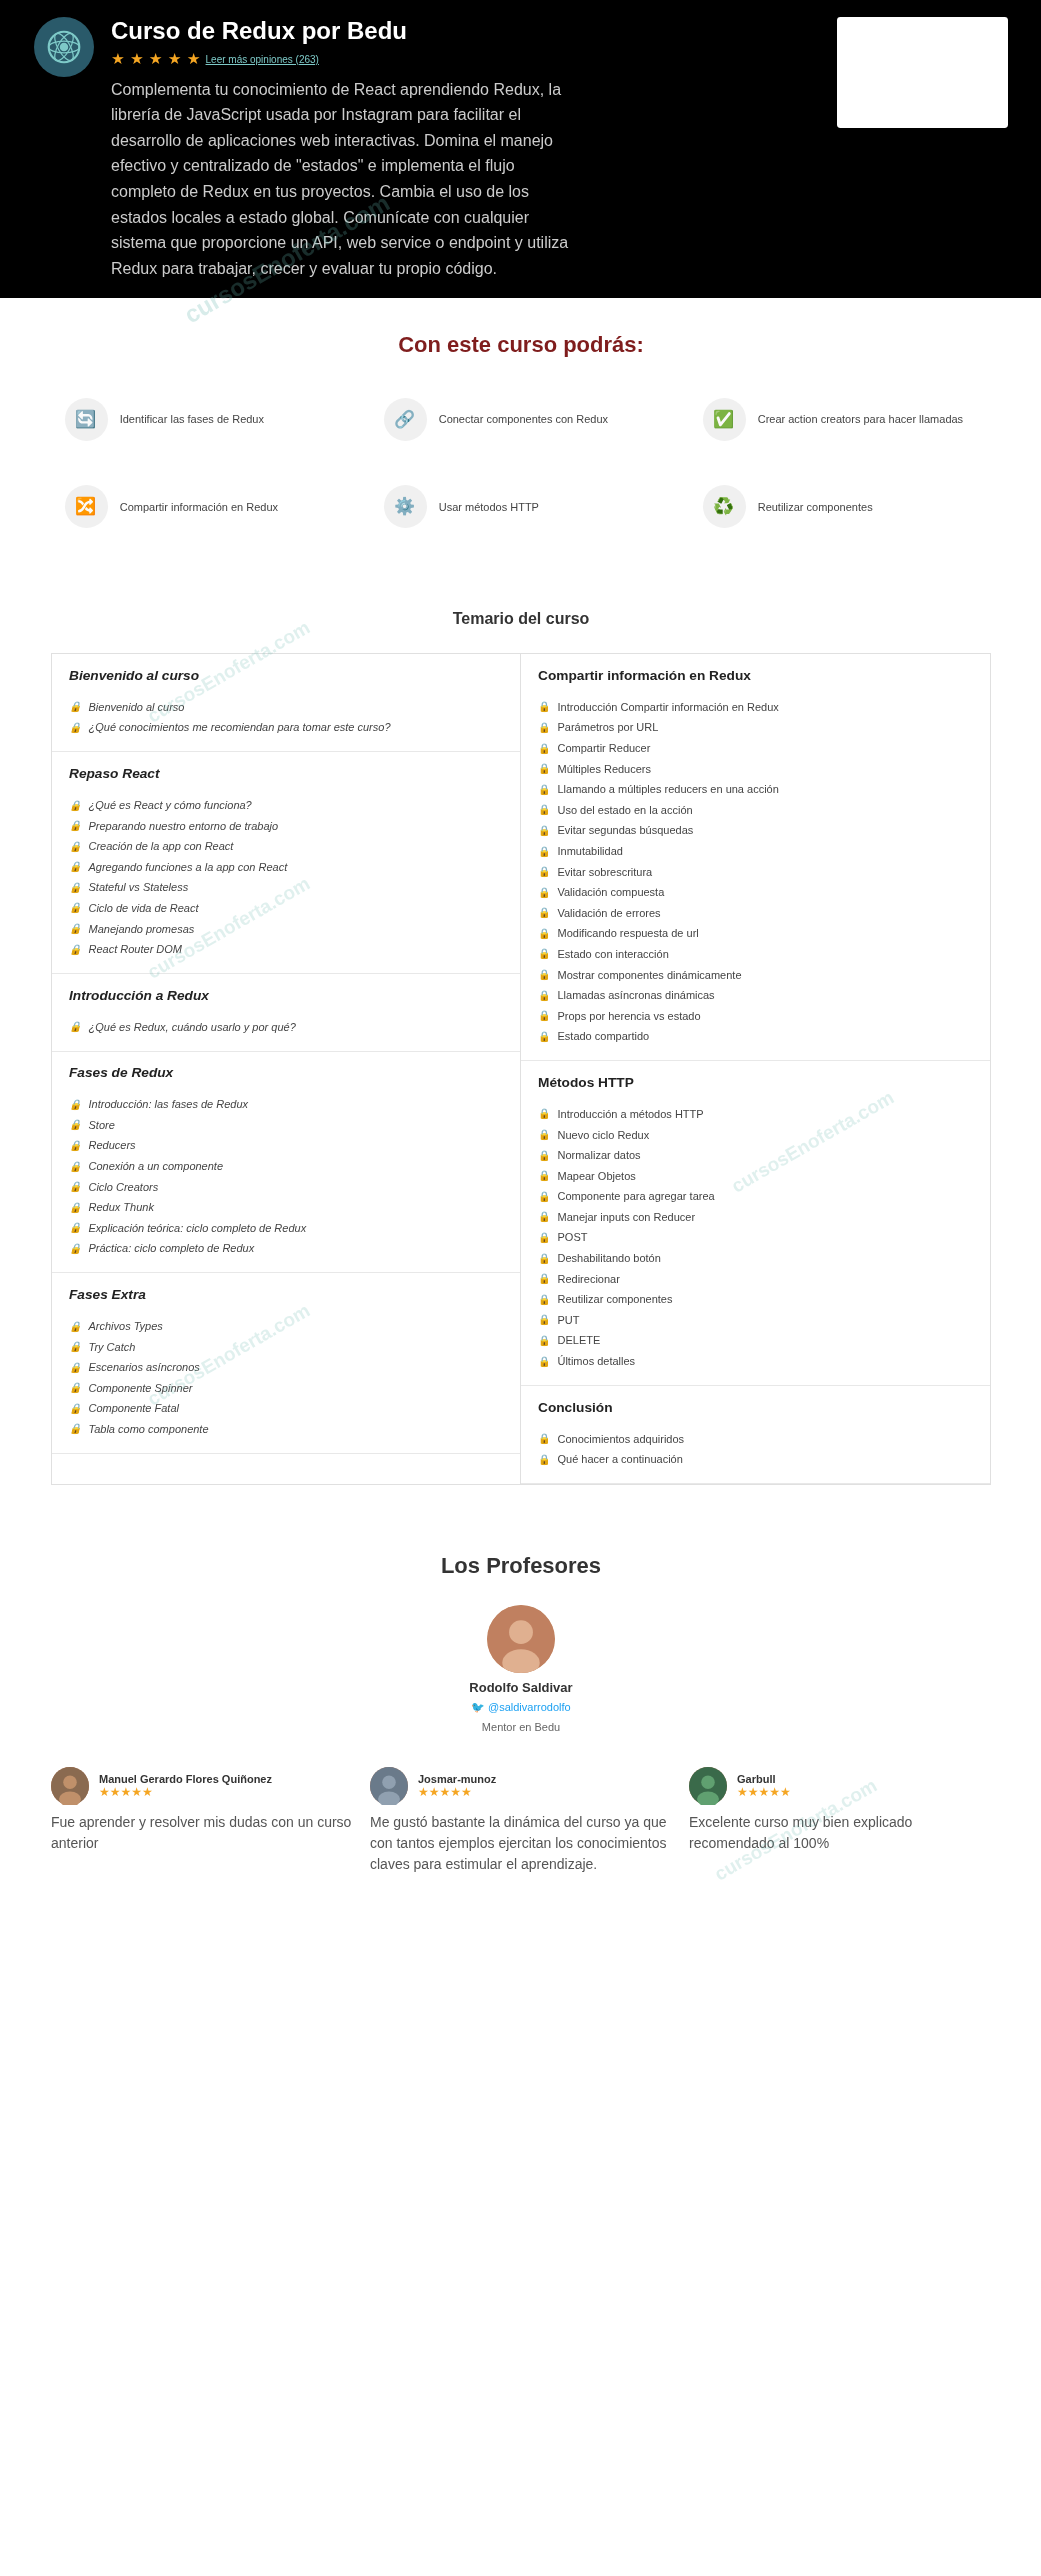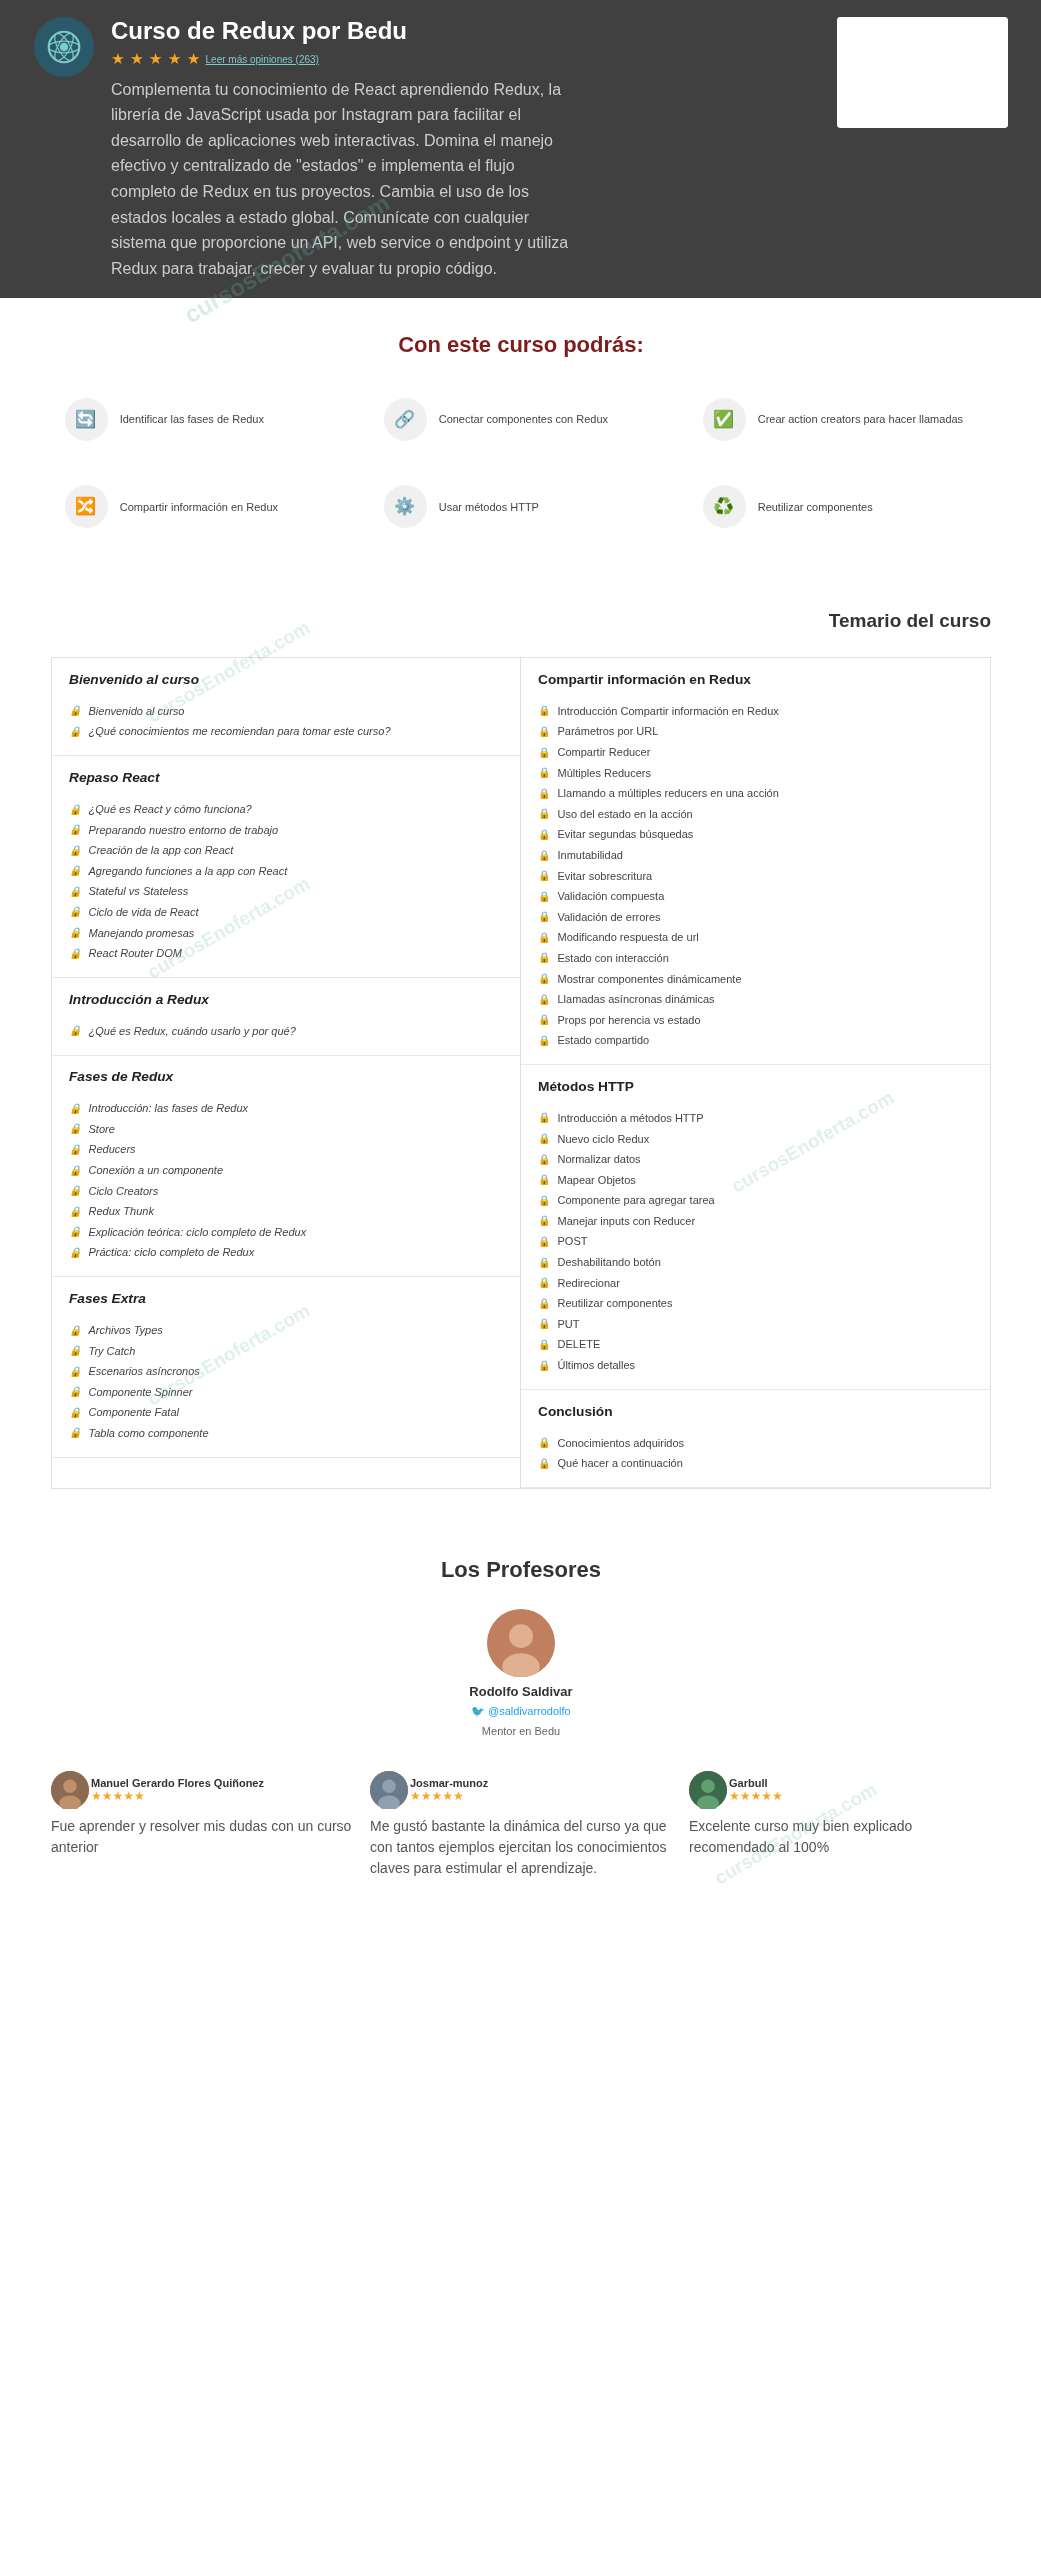--- a/index.html
+++ b/index.html
@@ -1,19 +1,19 @@
 <!DOCTYPE html>
 <html style="font-size:13.7px"><head>
   <meta charset="utf-8">
   <style>
     * { box-sizing: border-box; margin: 0; padding: 0; }
     body { font-family: Arial, sans-serif; background: #fff; color: #333; font-size: 12px; width: 1042px; }
 
     
-    .header { background: #404040; padding: 17px 34px; display: flex; align-items: flex-start; gap: 17px; position: relative; }
+    .header { background: #000000; padding: 17px 34px; display: flex; align-items: flex-start; gap: 17px; position: relative; }
     .header-logo { width: 60px; height: 60px; background: #2a5a6a; border-radius: 50%; display: flex; align-items: center; justify-content: center; flex-shrink: 0; }
     .header-logo svg { width: 34px; height: 34px; }
     .header-info { flex: 1; }
     .header-title { color: #fff; font-size: 24px; font-weight: bold; margin-bottom: 5.1px; }
     .header-stars { display: flex; align-items: center; gap: 5.1px; margin-bottom: 8.5px; }
     .star { color: #f5a623; font-size: 15.4px; }
     .reviews-link { color: #7ecac8; font-size: 10px; text-decoration: underline; cursor: pointer; }
     .header-desc { color: #ccc; font-size: 16px; line-height: 1.6; max-width: 469px; }
     .header-image { width: 171px; height: 111px; background: #fff; border-radius: 3.4px; flex-shrink: 0; }
     .watermark { position: absolute; color: rgba(100,180,170,0.25); font-size: 24px; font-weight: bold; transform: rotate(-30deg); pointer-events: none; }
@@ -22,21 +22,21 @@
     
     .section-features { padding: 34px 51px; text-align: center; }
     .section-title { font-size: 22px; font-weight: bold; color: #7f1d1d; margin-bottom: 25.6px; }
     .features-grid { display: grid; grid-template-columns: repeat(3, 1fr); gap: 17px; text-align: left; }
     .feature-item { display: flex; align-items: center; gap: 12px; padding: 13.7px; }
     .feature-icon { width: 43px; height: 43px; background: #f0f0f0; border-radius: 50%; display: flex; align-items: center; justify-content: center; flex-shrink: 0; font-size: 17px; }
     .feature-text { font-size: 11px; color: #444; }
 
     
     .temario-section { padding: 34px 51px; position: relative; }
-    .temario-title { font-size: 19px; font-weight: bold; text-align: right; margin-bottom: 25.6px; }
+    .temario-title { font-size: 16px; font-weight: bold; text-align: center; margin-bottom: 25.6px; }
     .temario-watermark { position: absolute; color: rgba(100,180,170,0.2); font-size: 19px; font-weight: bold; transform: rotate(-30deg); pointer-events: none; }
     .temario-watermark-1 { top: 85px; left: 137px; }
     .temario-watermark-2 { top: 341px; left: 137px; }
     .temario-watermark-3 { top: 555px; right: 137px; }
     .temario-watermark-4 { top: 768px; left: 137px; }
 
     .temario-grid { display: grid; grid-template-columns: 1fr 1fr; gap: 0; border: 0.9px solid #e0e0e0; }
     .temario-col { }
     .temario-group { padding: 13.7px 17px; border-bottom: 0.9px solid #e8e8e8; }
     .temario-group-title { font-size: 13.7px; font-weight: bold; color: #222; margin-bottom: 8.5px; padding-bottom: 5.1px; }
@@ -48,21 +48,21 @@
     .profesores-section { padding: 34px 51px; text-align: center; position: relative; }
     .prof-title { font-size: 22px; font-weight: bold; margin-bottom: 25.6px; }
     .main-prof { display: flex; flex-direction: column; align-items: center; gap: 6.8px; margin-bottom: 34px; }
     .main-prof-avatar { width: 68px; height: 68px; border-radius: 50%; background: #d0a080; display: flex; align-items: center; justify-content: center; font-size: 27px; overflow: hidden; }
     .main-prof-name { font-size: 13px; font-weight: bold; }
     .main-prof-twitter { color: #1da1f2; font-size: 11px; }
     .main-prof-role { font-size: 11px; color: #666; }
 
     .reviews-grid { display: grid; grid-template-columns: repeat(3, 1fr); gap: 17px; text-align: left; }
     .review-card { display: flex; flex-direction: column; gap: 6.8px; }
-    .reviewer-header { display: flex; align-items: center; gap: 2px; }
+    .reviewer-header { display: flex; align-items: center; gap: 10px; }
     .reviewer-avatar { width: 38px; height: 38px; border-radius: 50%; background: #c08060; display: flex; align-items: center; justify-content: center; font-size: 15.4px; flex-shrink: 0; }
     .reviewer-name { font-size: 11px; font-weight: bold; }
     .reviewer-stars { color: #f5a623; font-size: 12px; }
     .review-text { font-size: 14px; color: #555; line-height: 1.5; }
     .prof-watermark { position: absolute; color: rgba(100,180,170,0.2); font-size: 19px; font-weight: bold; transform: rotate(-30deg); pointer-events: none; bottom: 68px; right: 154px; }
   </style>
 </head>
 <body>
 
 <div class="header">

